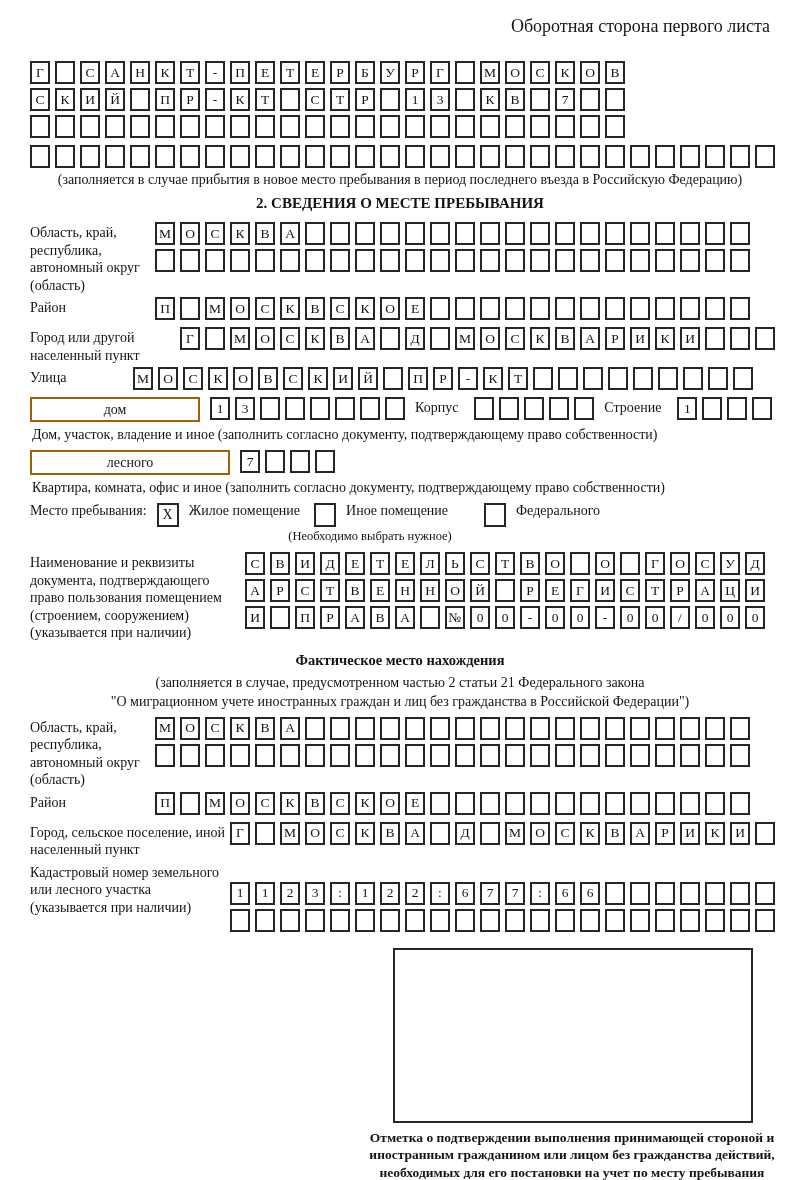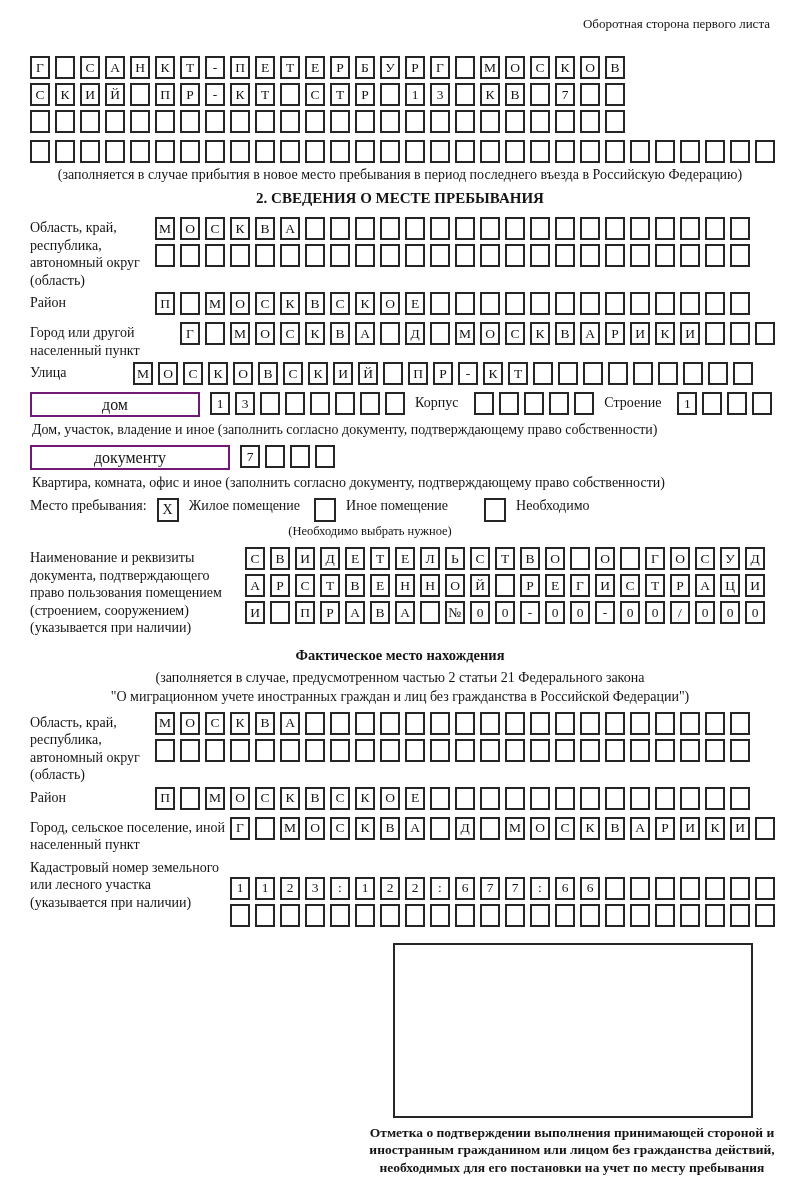--- a/index.html
+++ b/index.html
@@ -1,30 +1,30 @@
 <!DOCTYPE html>
 <html><head>
 <meta charset="utf-8">
 <style>
   html,body{margin:0;padding:0;background:#ffffff;}
   body{width:800px;height:1180px;font-family:"Liberation Serif","DejaVu Serif",serif;color:#141414;overflow:hidden;}
   .page{padding:16px 30px 0 30px;box-sizing:border-box;}
-  .corner{ text-align:right;font-size:13px;margin-bottom:24px;}
+  .corner{ text-align:right;font-size:18px;margin-bottom:24px;}
   .frow{display:flex;align-items:flex-start;margin-bottom:3px;}
   .flabel{flex:0 0 auto;font-size:14px;line-height:1.25;padding-top:2px;}
   .w150{width:150px;} .w125{width:125px;} .w103{width:103px;} .w215{width:215px;} .w200{width:200px;}
   .cellrow{display:flex;gap:5px;margin-bottom:4px;}
   .cell{flex:0 0 auto;width:20px;height:23px;box-sizing:border-box;border:2px solid #262626;
         display:flex;align-items:center;justify-content:center;font-size:13.5px;background:#fff;}
   .note{font-size:14px;margin:1px 0 7px 2px;}
   .center{text-align:center;margin-left:0;}
   .sect-title{font-size:15px;font-weight:bold;text-align:center;margin:6px 0 10px 0;}
   .sub-title{font-size:14.5px;font-weight:bold;text-align:center;margin:10px 0 6px 0;}
-  .wbox{box-sizing:border-box;border:2px solid #701a75;height:25px;display:flex;align-items:center;
-        justify-content:center;font-size:16px;flex:0 0 auto;}
+  .wbox{box-sizing:border-box;border:2px solid #a16207;height:25px;display:flex;align-items:center;
+        justify-content:center;font-size:14px;flex:0 0 auto;}
   .bw170{width:170px;margin-right:10px;} .bw200{width:200px;margin-right:10px;}
   .inline-label{font-size:14px;padding:3px 16px 0 10px;flex:0 0 auto;}
   .stay-row{align-items:flex-start;margin-top:4px;margin-bottom:2px;}
   .stay-label{font-size:14px;margin-right:10px;}
   .chk{display:inline-flex;width:22px;height:24px;box-sizing:border-box;border:2px solid #262626;
        align-items:center;justify-content:center;font-size:14px;flex:0 0 auto;}
   .opt{font-size:14px;margin:0 14px 0 10px;}
   .opt-gap{margin-left:22px;}
   .stay-note{font-size:12.5px;margin:0 0 8px 210px;width:260px;text-align:center;}
   .stamp-box{width:360px;height:175px;box-sizing:border-box;border:2px solid #262626;margin-left:363px;margin-top:12px;}
@@ -329,38 +329,38 @@
     <div class="cellrow">
         <div class="cell">1</div>
         <div class="cell"></div>
         <div class="cell"></div>
         <div class="cell"></div>
       </div>
   </div>
   <div class="note">Дом, участок, владение и иное (заполнить согласно документу, подтверждающему право собственности)</div>
 
   <div class="frow">
-    <div class="wbox bw200">документу</div>
+    <div class="wbox bw200">лесного</div>
     <div class="cellrow">
         <div class="cell">7</div>
         <div class="cell"></div>
         <div class="cell"></div>
         <div class="cell"></div>
       </div>
   </div>
   <div class="note">Квартира, комната, офис и иное (заполнить согласно документу, подтверждающему право собственности)</div>
 
   <div class="frow stay-row">
     <span class="stay-label">Место пребывания:</span>
     <span class="chk">X</span>
     <span class="opt">Жилое помещение</span>
     <span class="chk"></span>
     <span class="opt">Иное помещение</span>
     <span class="chk opt-gap"></span>
-    <span class="opt">Необходимо</span>
+    <span class="opt">Федерального</span>
   </div>
   <div class="stay-note">(Необходимо выбрать нужное)</div>
 
   <div class="frow">
     <div class="flabel w215">Наименование и реквизиты документа, подтверждающего право пользования помещением (строением, сооружением) (указывается при наличии)</div>
     <div>
       <div class="cellrow">
           <div class="cell">С</div>
           <div class="cell">В</div>
           <div class="cell">И</div>

